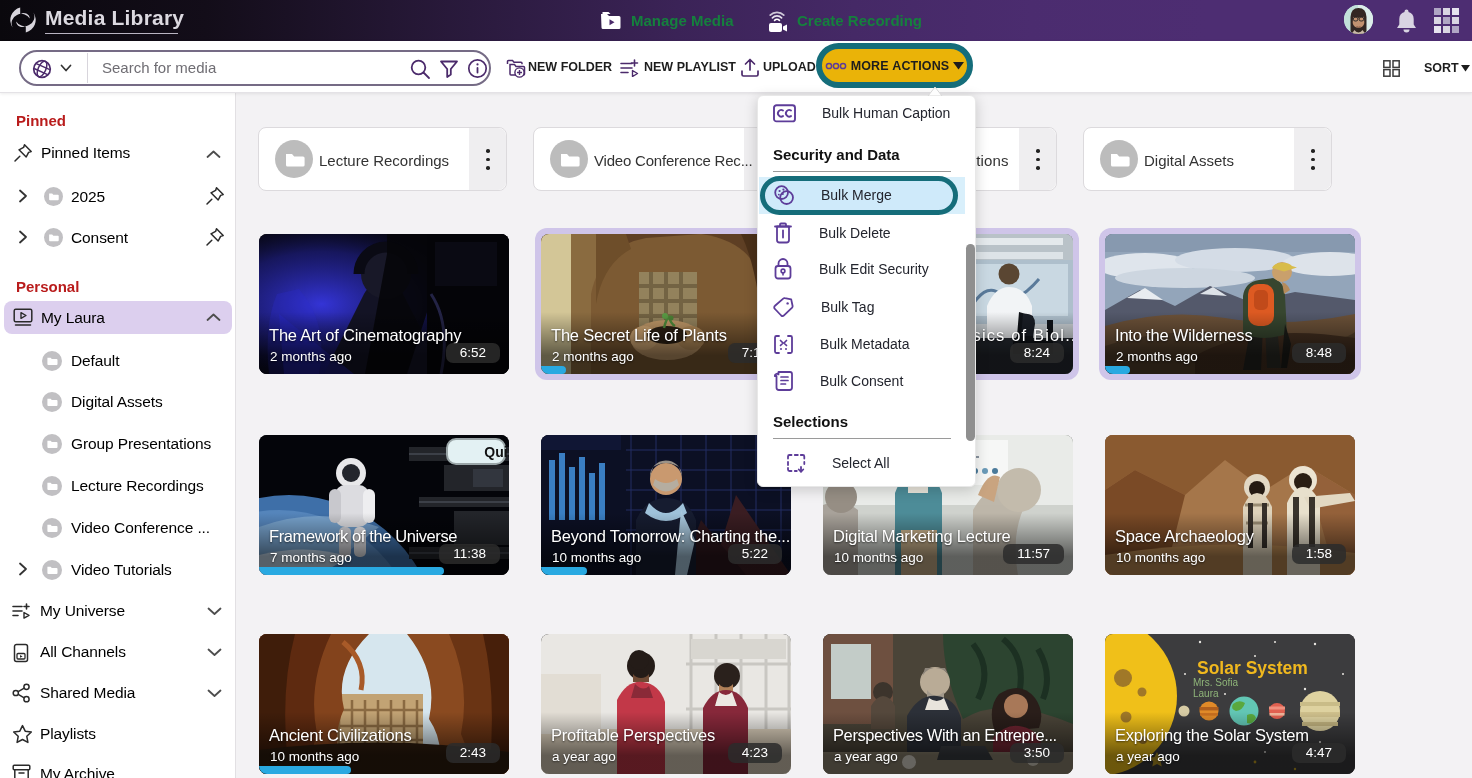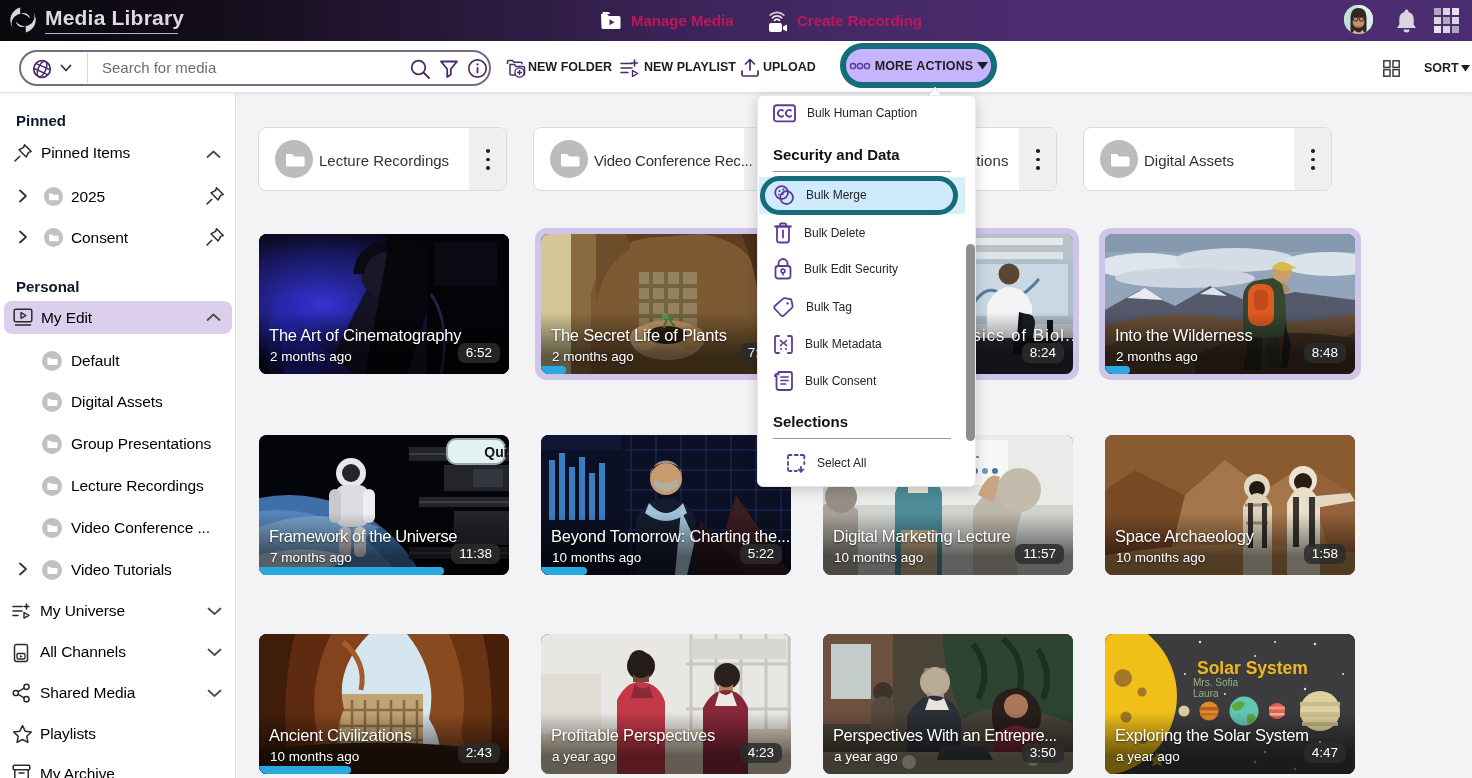--- a/index.html
+++ b/index.html
@@ -5,61 +5,61 @@
   * { margin:0; padding:0; box-sizing:border-box; }
   html,body { width:1472px; height:778px; overflow:hidden; }
   body { font-family:"Liberation Sans", sans-serif; background:#f3f2f4; position:relative; }
   .abs { position:absolute; }
 
   
   #topbar { position:absolute; left:0; top:0; width:1472px; height:41px;
     background:linear-gradient(90deg,#0a080d 0%,#130d19 14%,#2a1a3d 32%,#3b2357 46%,#452966 58%,#4b2c6f 70%,#4d2d72 82%,#4d2d72 100%); }
   #ml-title { position:absolute; left:45px; top:6px; white-space:nowrap; z-index:3; color:#dcd9e0; font-size:21px; font-weight:bold; letter-spacing:.2px;
     border-bottom:1px solid #b9b4c2; padding:0 4px 3px 0; width:133px; }
-  .tb-btn { position:absolute; top:0; height:41px; display:flex; align-items:center; color:#be185d; font-weight:bold; font-size:15px; }
+  .tb-btn { position:absolute; top:0; height:41px; display:flex; align-items:center; color:#15803d; font-weight:bold; font-size:15px; }
   #avatar { position:absolute; left:1344px; top:5px; width:29px; height:29px; border-radius:50%; overflow:hidden; background:#bfe0da; }
 
   
   #toolbar { position:absolute; left:0; top:41px; width:1472px; height:52px; background:#fff;
     border-bottom:1px solid #e4e2e6; box-shadow:0 1px 3px rgba(0,0,0,.08); z-index:5; }
   #searchpill { position:absolute; left:19px; top:50px; z-index:6; width:472px; height:36px; border:2px solid #756b85; border-radius:19px; background:#fff; }
   .tl-txt { font-size:12.5px; font-weight:bold; color:#1d1d1d; letter-spacing:0; }
 
   
   #sidebar { position:absolute; left:0; top:93px; width:236px; height:685px; background:#fff; border-right:1px solid #e2e0e3; z-index:2; }
-  .sb-head { position:absolute; left:16px; color:#0f172a; font-weight:bold; font-size:15px; }
+  .sb-head { position:absolute; left:16px; color:#b91c1c; font-weight:bold; font-size:15px; }
   .sb-txt { position:absolute; font-size:15.5px; color:#000000; letter-spacing:-.1px; }
 
   
   .fcard { position:absolute; width:249px; height:64px; background:#fff; border:1px solid #dcdadd; border-radius:8px; top:127px; }
   .fcard .kebab { position:absolute; right:0; top:0; width:37px; height:62px; background:#efeef0; border-radius:0 8px 8px 0; }
   .fcard .dots { position:absolute; right:16px; top:21px; width:4px; }
   .fcard .dots i { display:block; width:3.5px; height:3.5px; border-radius:50%; background:#222; margin-bottom:5px; }
   .fcircle { position:absolute; left:16px; top:12px; width:38px; height:38px; border-radius:50%; background:#bcbcbc; }
   .fname { position:absolute; left:60px; top:24px; font-size:15px; color:#333; }
 
   .vcard { position:absolute; width:250px; height:140px; border-radius:8px; overflow:hidden; background:#111; }
   .vcard svg.bg { position:absolute; left:0; top:0; width:250px; height:140px; }
   .vframe { position:absolute; width:262px; height:152px; border-radius:12px; background:#cfc5e9; }
   .vtitle { position:absolute; left:10px; bottom:29px; color:#fff; font-size:16.5px; letter-spacing:-.2px; white-space:nowrap;
     text-shadow:0 1px 2px rgba(0,0,0,.6); }
   .vdate { position:absolute; left:11px; bottom:10px; color:#fff; font-size:13.5px; text-shadow:0 1px 2px rgba(0,0,0,.6); }
   .vdur { position:absolute; right:9px; bottom:11px; background:rgba(44,44,44,.85); color:#fff; font-size:13.5px;
-    padding:2px 8px 3px; border-radius:7px; }
+    padding:2px 14px 3px; border-radius:7px; }
   .vprog { position:absolute; left:0; bottom:0; height:8px; background:#29a9e1; border-radius:0 4px 4px 0; }
   .vshade { position:absolute; left:0; bottom:0; width:100%; height:62px; background:linear-gradient(180deg,rgba(0,0,0,0) 0%,rgba(0,0,0,.55) 70%); }
 
   
   #ddpanel { position:absolute; left:757px; top:95px; width:219px; height:392px; background:#fff; border-radius:6px;
     box-shadow:0 3px 14px rgba(0,0,0,.18); border:1px solid #e8e8e8; z-index:20; }
-  .dd-row { position:absolute; left:15px; display:flex; align-items:center; gap:11px; font-size:12px; color:#23252e; }
+  .dd-row { position:absolute; left:15px; display:flex; align-items:center; gap:26px; font-size:14px; color:#23252e; }
   .dd-head { position:absolute; left:15px; font-size:15px; font-weight:bold; color:#111; }
   .dd-line { position:absolute; left:15px; width:178px; border-top:1px solid #9a9a9a; }
-  #mactions-ring { position:absolute; left:840px; top:43px; width:157px; height:45px; white-space:nowrap; border:6px solid #156d7a; border-radius:23px;
-    background:#c4b5fd; z-index:21; display:flex; align-items:center; justify-content:center; gap:4px; }
+  #mactions-ring { position:absolute; left:816px; top:43px; width:157px; height:45px; white-space:nowrap; border:6px solid #156d7a; border-radius:23px;
+    background:#eab308; z-index:21; display:flex; align-items:center; justify-content:center; gap:4px; }
   #dd-caret { position:absolute; left:927px; top:86px; width:16px; height:10px; z-index:22; }
 </style>
 </head>
 <body>
 
 <div id="topbar"></div>
 
 <svg class="abs" style="left:8px;top:5px;z-index:3" width="30" height="30" viewBox="0 0 30 30">
   <path d="M12.2 2.6 A12.8 12.8 0 0 0 4.6 22.4 A9 9 0 0 1 9 10 A9.5 9.5 0 0 1 21.8 13.6 A6 6 0 0 0 12.2 9.2 Z" fill="#d8d5dc"></path>
   <path d="M17.8 27.4 A12.8 12.8 0 0 0 25.4 7.6 A9 9 0 0 1 21 20 A9.5 9.5 0 0 1 8.2 16.4 A6 6 0 0 0 17.8 20.8 Z" fill="#d8d5dc"></path>
@@ -216,21 +216,21 @@
   </svg>
 
   <div class="sb-head" style="top:185px">Personal</div>
 
   <div class="abs" style="left:4px;top:208px;width:228px;height:33px;background:#dccfee;border-radius:8px"></div>
   <svg class="abs" style="left:13px;top:215px" width="20" height="19" viewBox="0 0 20 19">
     <rect x="1.2" y="1.2" width="17.6" height="12.6" rx="1.5" fill="none" stroke="#2a2a2a" stroke-width="1.5"></rect>
     <path d="M8 4.7 l5 2.8 -5 2.8 z" fill="none" stroke="#2a2a2a" stroke-width="1.4" stroke-linejoin="round"></path>
     <path d="M2.5 17 h15" stroke="#2a2a2a" stroke-width="1.5" stroke-linecap="round"></path>
   </svg>
-  <div class="sb-txt" style="left:41px;top:216px">My Edit</div>
+  <div class="sb-txt" style="left:41px;top:216px">My Laura</div>
   <svg class="abs" style="left:206px;top:219px" width="15" height="10" viewBox="0 0 15 10">
     <path d="M1.5 8 l6 -5.5 6 5.5" fill="none" stroke="#4d4d4d" stroke-width="1.8" stroke-linecap="round" stroke-linejoin="round"></path>
   </svg>
 
   <svg class="abs" style="left:42px;top:258px" width="20" height="20" viewBox="0 0 20 20">
     <circle cx="10" cy="10" r="10" fill="#c1c0c3"></circle>
     <path d="M5.4 6.8 h3.2 l1.2 1.3 h4.8 a.9.9 0 0 1 .9 .9 v4 a.9.9 0 0 1 -.9 .9 h-8.3 a.9.9 0 0 1 -.9 -.9 z" fill="#fff"></path>
   </svg>
   <div class="sb-txt" style="left:71px;top:259px">Default</div>
 

